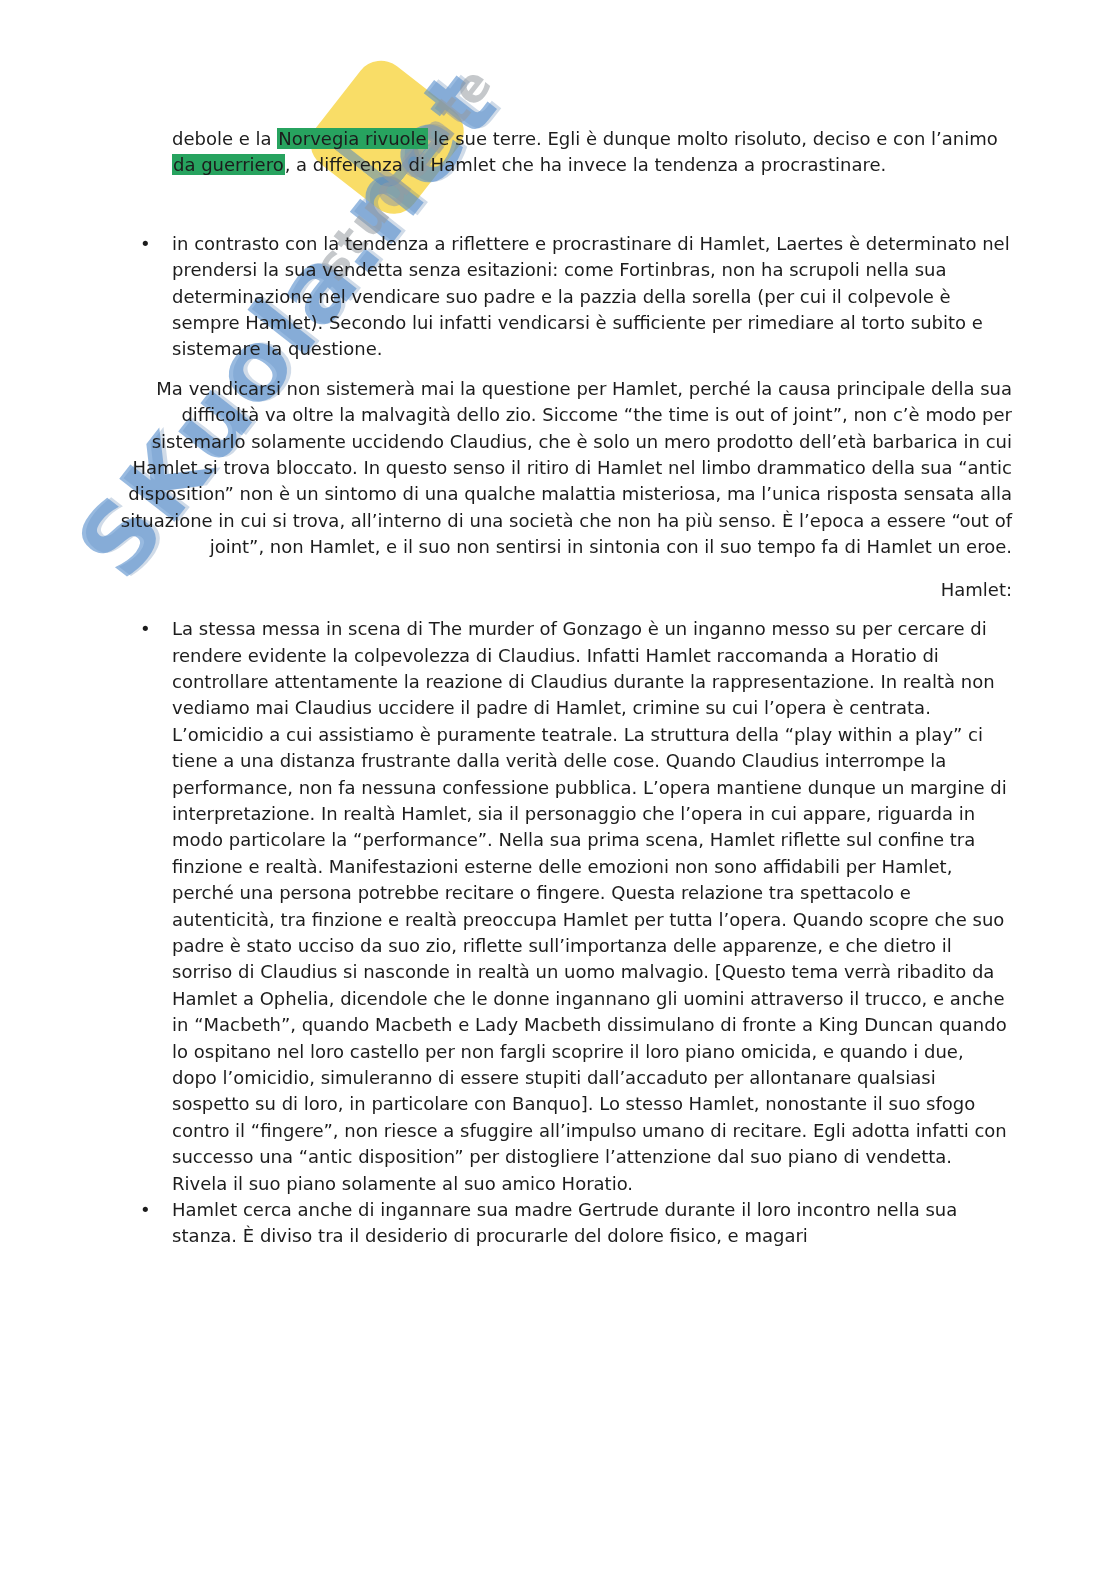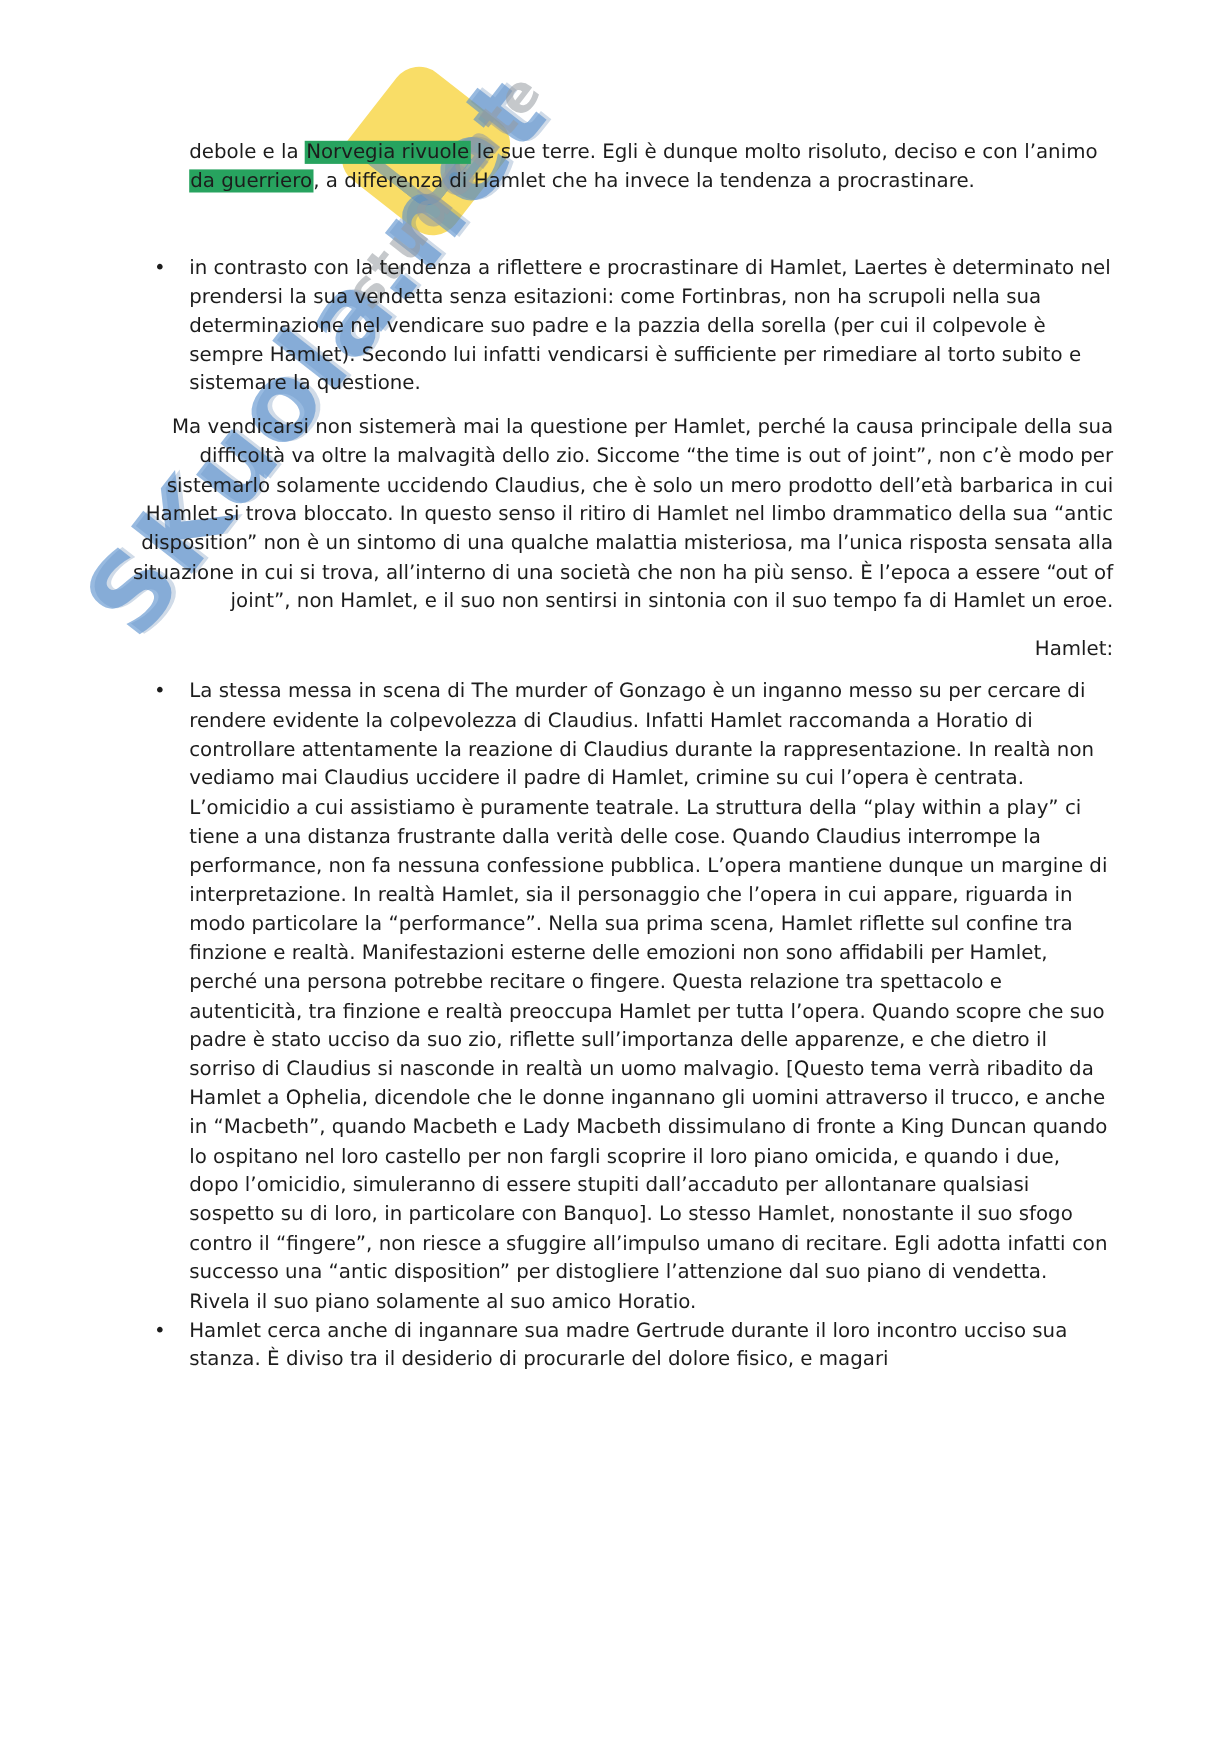--- a/index.html
+++ b/index.html
@@ -91,17 +91,17 @@
 
     <p class="para subhead">Hamlet:</p>
 
     <div class="bullet-item list-start">
       <span class="bullet-marker">•</span>
       <div class="bullet-body">La stessa messa in scena di The murder of Gonzago è un inganno messo su per cercare di rendere evidente la colpevolezza di Claudius. Infatti Hamlet raccomanda a Horatio di controllare attentamente la reazione di Claudius durante la rappresentazione. In realtà non vediamo mai Claudius uccidere il padre di Hamlet, crimine su cui l’opera è centrata. L’omicidio a cui assistiamo è puramente teatrale. La struttura della “play within a play” ci tiene a una distanza frustrante dalla verità delle cose. Quando Claudius interrompe la performance, non fa nessuna confessione pubblica. L’opera mantiene dunque un margine di interpretazione. In realtà Hamlet, sia il personaggio che l’opera in cui appare, riguarda in modo particolare la “performance”. Nella sua prima scena, Hamlet riflette sul confine tra finzione e realtà. Manifestazioni esterne delle emozioni non sono affidabili per Hamlet, perché una persona potrebbe recitare o fingere. Questa relazione tra spettacolo e autenticità, tra finzione e realtà preoccupa Hamlet per tutta l’opera. Quando scopre che suo padre è stato ucciso da suo zio, riflette sull’importanza delle apparenze, e che dietro il sorriso di Claudius si nasconde in realtà un uomo malvagio. [Questo tema verrà ribadito da Hamlet a Ophelia, dicendole che le donne ingannano gli uomini attraverso il trucco, e anche in “Macbeth”, quando Macbeth e Lady Macbeth dissimulano di fronte a King Duncan quando lo ospitano nel loro castello per non fargli scoprire il loro piano omicida, e quando i due, dopo l’omicidio, simuleranno di essere stupiti dall’accaduto per allontanare qualsiasi sospetto su di loro, in particolare con Banquo]. Lo stesso Hamlet, nonostante il suo sfogo contro il “fingere”, non riesce a sfuggire all’impulso umano di recitare. Egli adotta infatti con successo una “antic disposition” per distogliere l’attenzione dal suo piano di vendetta. Rivela il suo piano solamente al suo amico Horatio.</div>
     </div>
 
     <div class="bullet-item">
       <span class="bullet-marker">•</span>
-      <div class="bullet-body">Hamlet cerca anche di ingannare sua madre Gertrude durante il loro incontro ucciso sua stanza. È diviso tra il desiderio di procurarle del dolore fisico, e magari</div>
+      <div class="bullet-body">Hamlet cerca anche di ingannare sua madre Gertrude durante il loro incontro nella sua stanza. È diviso tra il desiderio di procurarle del dolore fisico, e magari</div>
     </div>
 
   </div>
 </div>
 
 </body></html>

